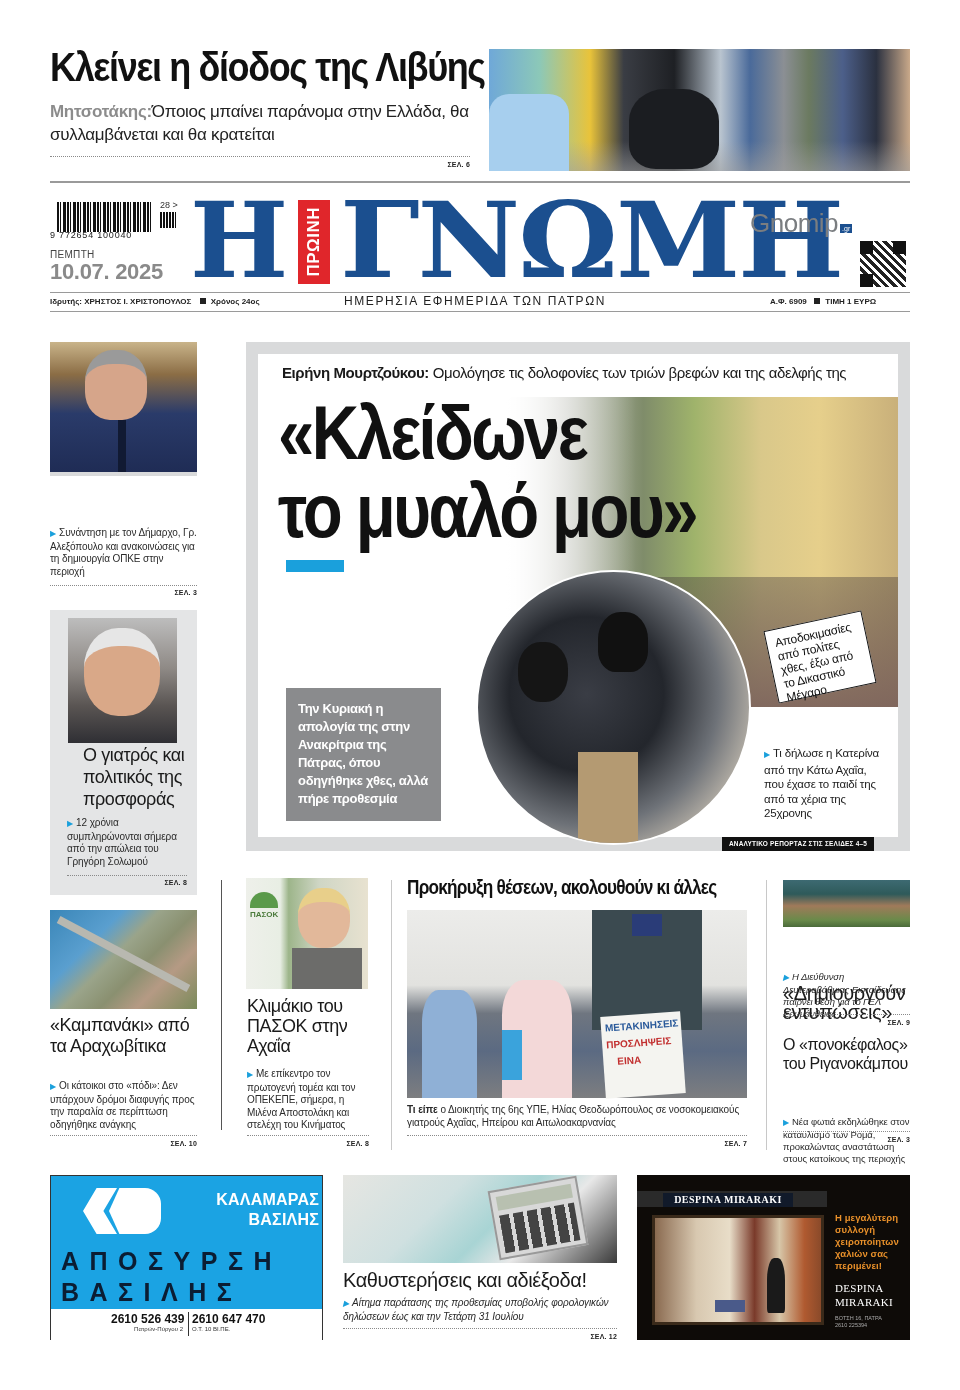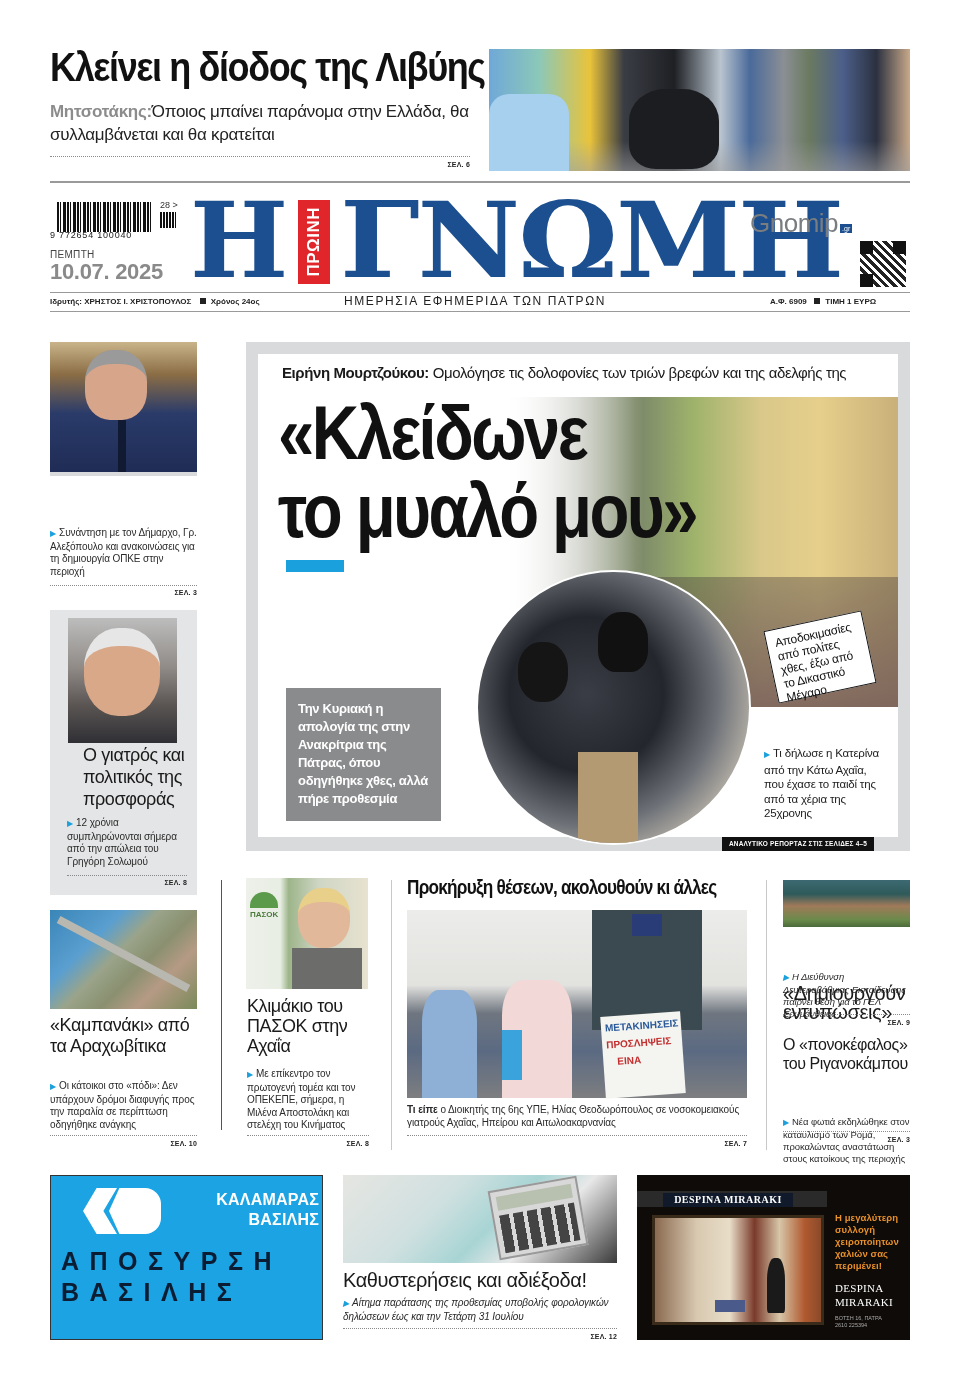--- a/index.html
+++ b/index.html
@@ -219,20 +219,31 @@
     <div class="abs" style="left:32px;top:12px;width:34px;height:46px;background:#fff;clip-path:polygon(40% 0,100% 0,60% 50%,100% 100%,40% 100%,0 50%);"></div>
     <div class="abs" style="left:58px;top:12px;width:52px;height:46px;background:#fff;border-radius:0 16px 16px 0;clip-path:polygon(20% 0,100% 0,100% 100%,20% 100%,0 50%);"></div>
     <div class="abs" style="left:128px;top:14px;width:140px;text-align:right;color:#fff;font-weight:700;font-size:16px;line-height:20px;letter-spacing:0.2px;">
       <div>ΚΑΛΑΜΑΡΑΣ</div>
       <div>ΒΑΣΙΛΗΣ</div>
     </div>
     <div class="abs" style="left:10px;top:70px;width:250px;font-weight:700;font-size:25px;line-height:31px;letter-spacing:10.5px;color:#0b1d33;white-space:nowrap;">
       <div>ΑΠΟΣΥΡΣΗ</div>
       <div>ΒΑΣΙΛΗΣ</div>
     </div>
+    <div class="abs" style="left:0;top:133px;width:271px;height:31px;background:#fff;">
+      <div class="abs" style="left:60px;top:3px;text-align:right;width:72px;">
+        <div style="font-size:12px;font-weight:700;color:#111;white-space:nowrap;">2610 526 439</div>
+        <div style="font-size:6px;color:#333;">Πατρών-Πύργου 2</div>
+      </div>
+      <div class="abs" style="left:137px;top:3px;width:1px;height:24px;background:#333;"></div>
+      <div class="abs" style="left:141px;top:3px;">
+        <div style="font-size:12px;font-weight:700;color:#111;white-space:nowrap;">2610 647 470</div>
+        <div style="font-size:6px;color:#333;">Ο.Τ. 10 ΒΙ.ΠΕ.</div>
+      </div>
+    </div>
   </div>
 
   <article>
     <div class="abs" style="left:343px;top:1175px;width:274px;height:88px;background:linear-gradient(135deg,#e6e6e2 0%,#cfe0e0 35%,#a8d4d4 55%,#e8e8e8 70%,#3a3a3a 100%);">
       <div class="abs" style="left:150px;top:8px;width:90px;height:70px;background:#d8d8d8;border:2px solid #999;transform:rotate(-10deg);">
         <div style="margin:5px;height:14px;background:#b8c0b0;"></div>
         <div style="margin:0 5px;height:38px;background:repeating-linear-gradient(90deg,#444 0 10px,#d8d8d8 10px 14px);"></div>
       </div>
     </div>
     <h2 class="abs h-light" style="left:343px;top:1268px;width:280px;font-size:20px;line-height:24px;white-space:nowrap;">Καθυστερήσεις και αδιέξοδα!</h2>

